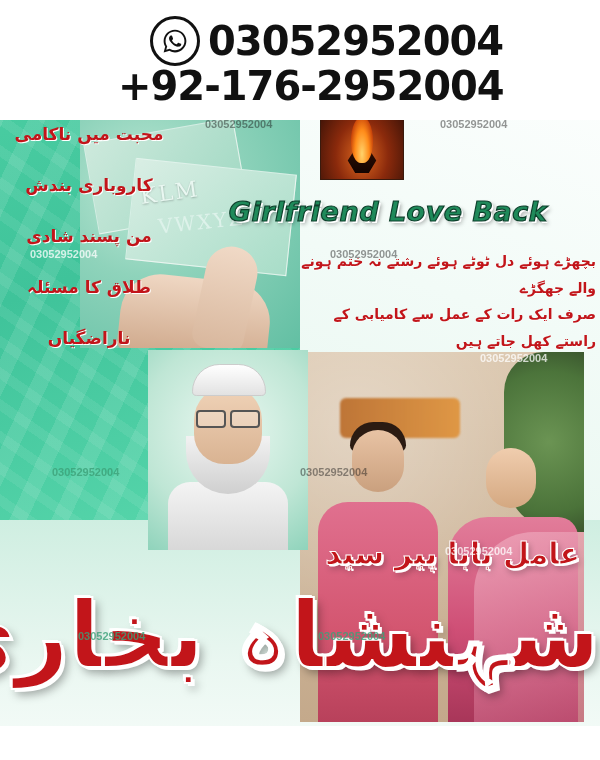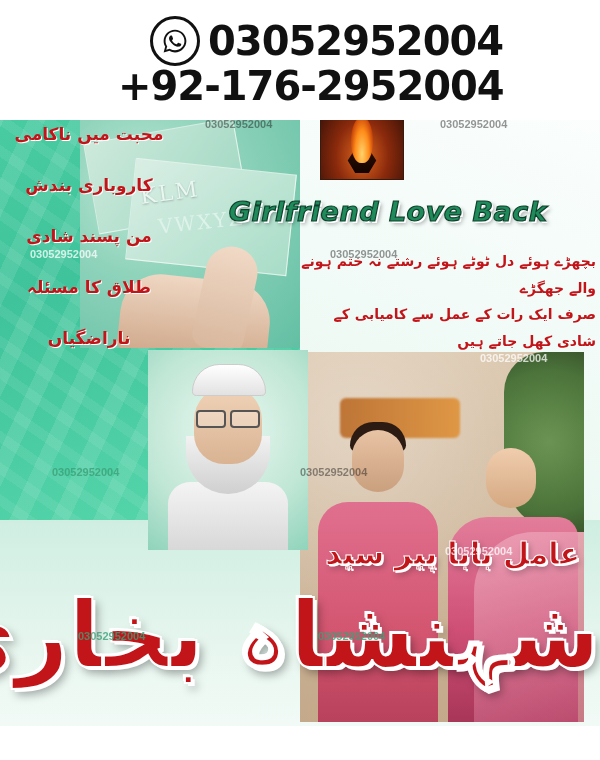--- a/index.html
+++ b/index.html
@@ -353,21 +353,21 @@
       <span class="phone-text">+92-176-2952004</span>
     </div>
   </div>
 
   <div class="glb">
     <span>Girlfriend Love Back</span>
   </div>
 
   <div class="urdu-red">
     <div>بچھڑے ہوئے دل ٹوٹے ہوئے رشتے نہ ختم ہونے والے جھگڑے</div>
-    <div>صرف ایک رات کے عمل سے کامیابی کے شادی کھل جاتے ہیں</div>
+    <div>صرف ایک رات کے عمل سے کامیابی کے راستے کھل جاتے ہیں</div>
   </div>
 
   <div class="left-list">
     <div class="item">محبت میں ناکامی</div>
     <div class="item">کاروباری بندش</div>
     <div class="item">من پسند شادی</div>
     <div class="item">طلاق کا مسئلہ</div>
     <div class="item">ناراضگیاں</div>
   </div>
 

